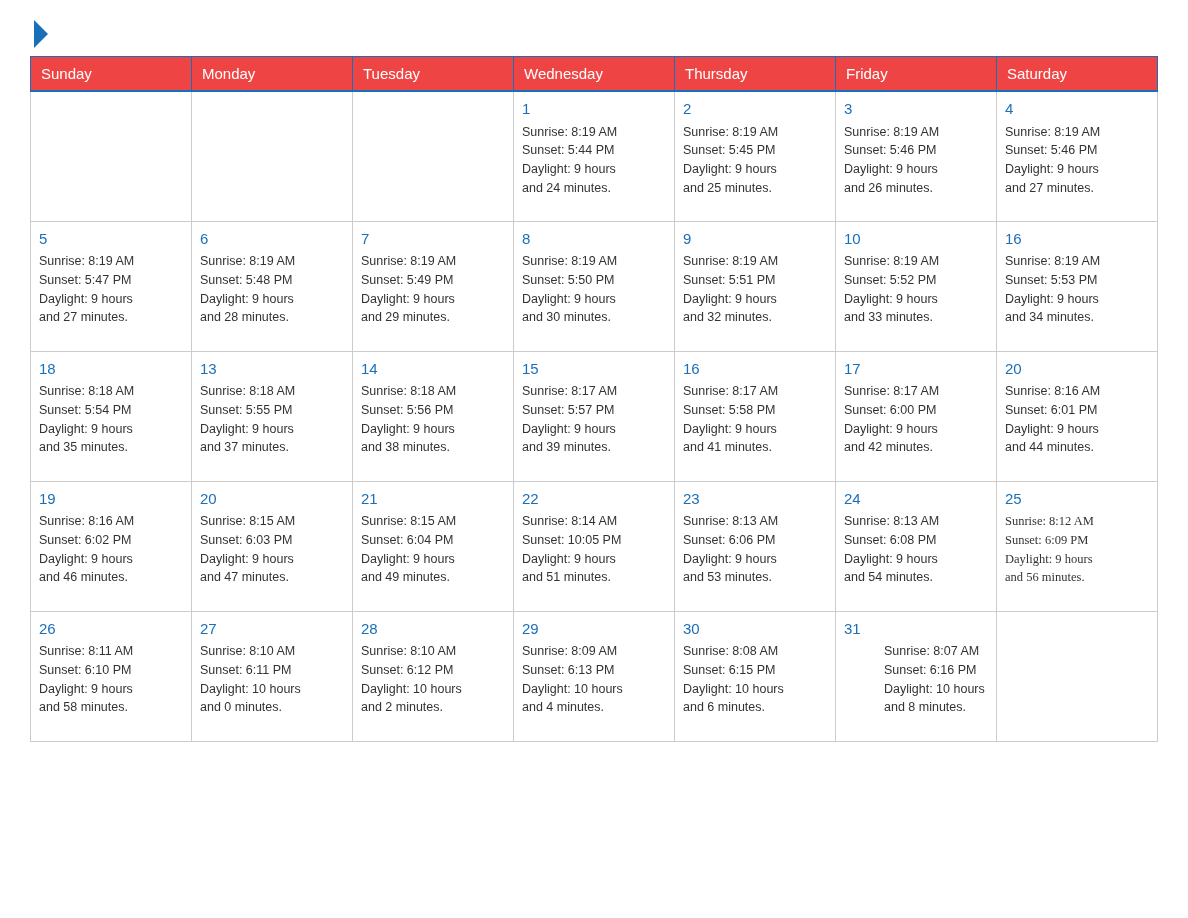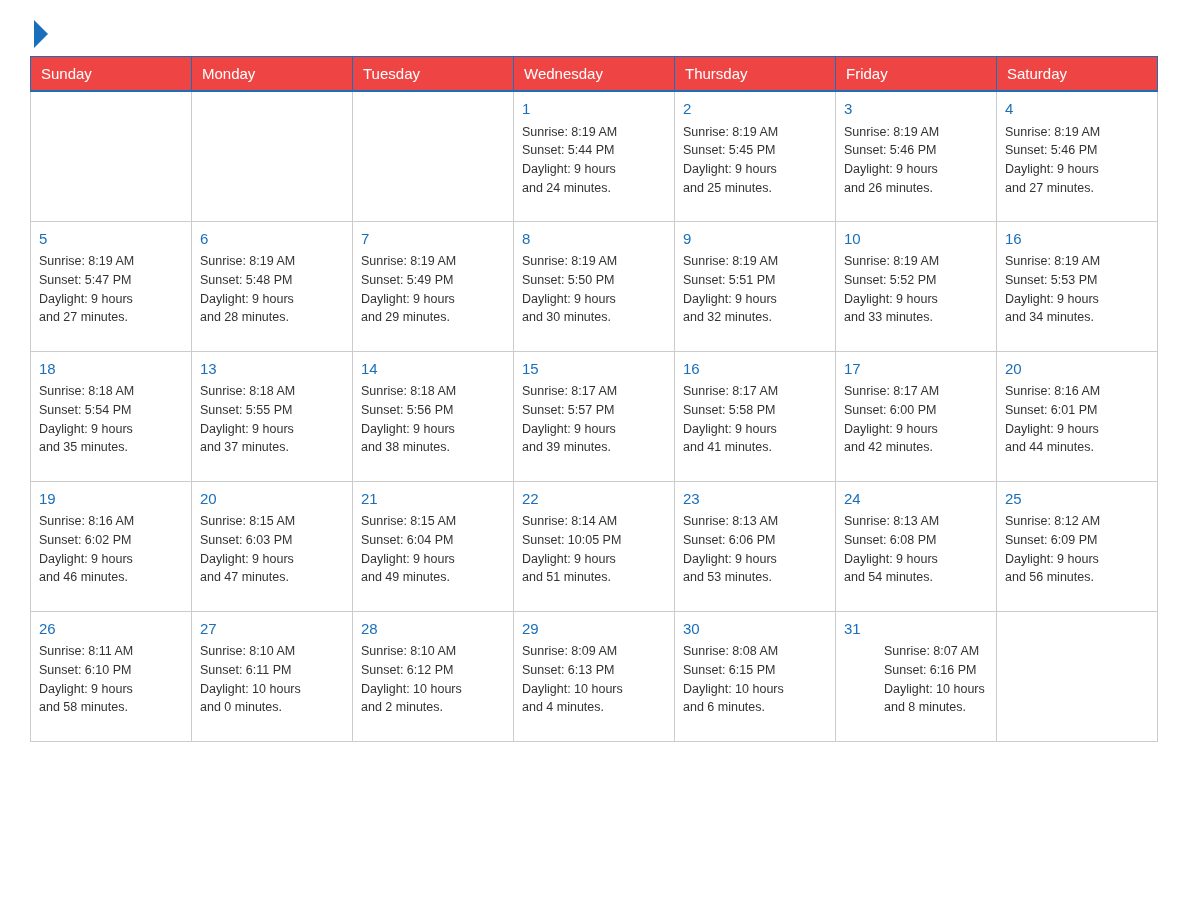--- a/index.html
+++ b/index.html
@@ -315,21 +315,21 @@
         </td>
         <td>
           <span class="day-num">24</span>
           <div style="white-space: pre-line;">Sunrise: 8:13 AM
 Sunset: 6:08 PM
 Daylight: 9 hours
 and 54 minutes.</div>
         </td>
         <td>
           <span class="day-num">25</span>
-          <div style="white-space: pre-line;">Sunrise: 8:12 AM
+          <div style="white-space: pre-line; font-family: Liberation Serif, serif;">Sunrise: 8:12 AM
 Sunset: 6:09 PM
 Daylight: 9 hours
 and 56 minutes.</div>
         </td>
       </tr>
       <tr>
         <td>
           <span class="day-num">26</span>
           <div style="white-space: pre-line;">Sunrise: 8:11 AM
 Sunset: 6:10 PM

